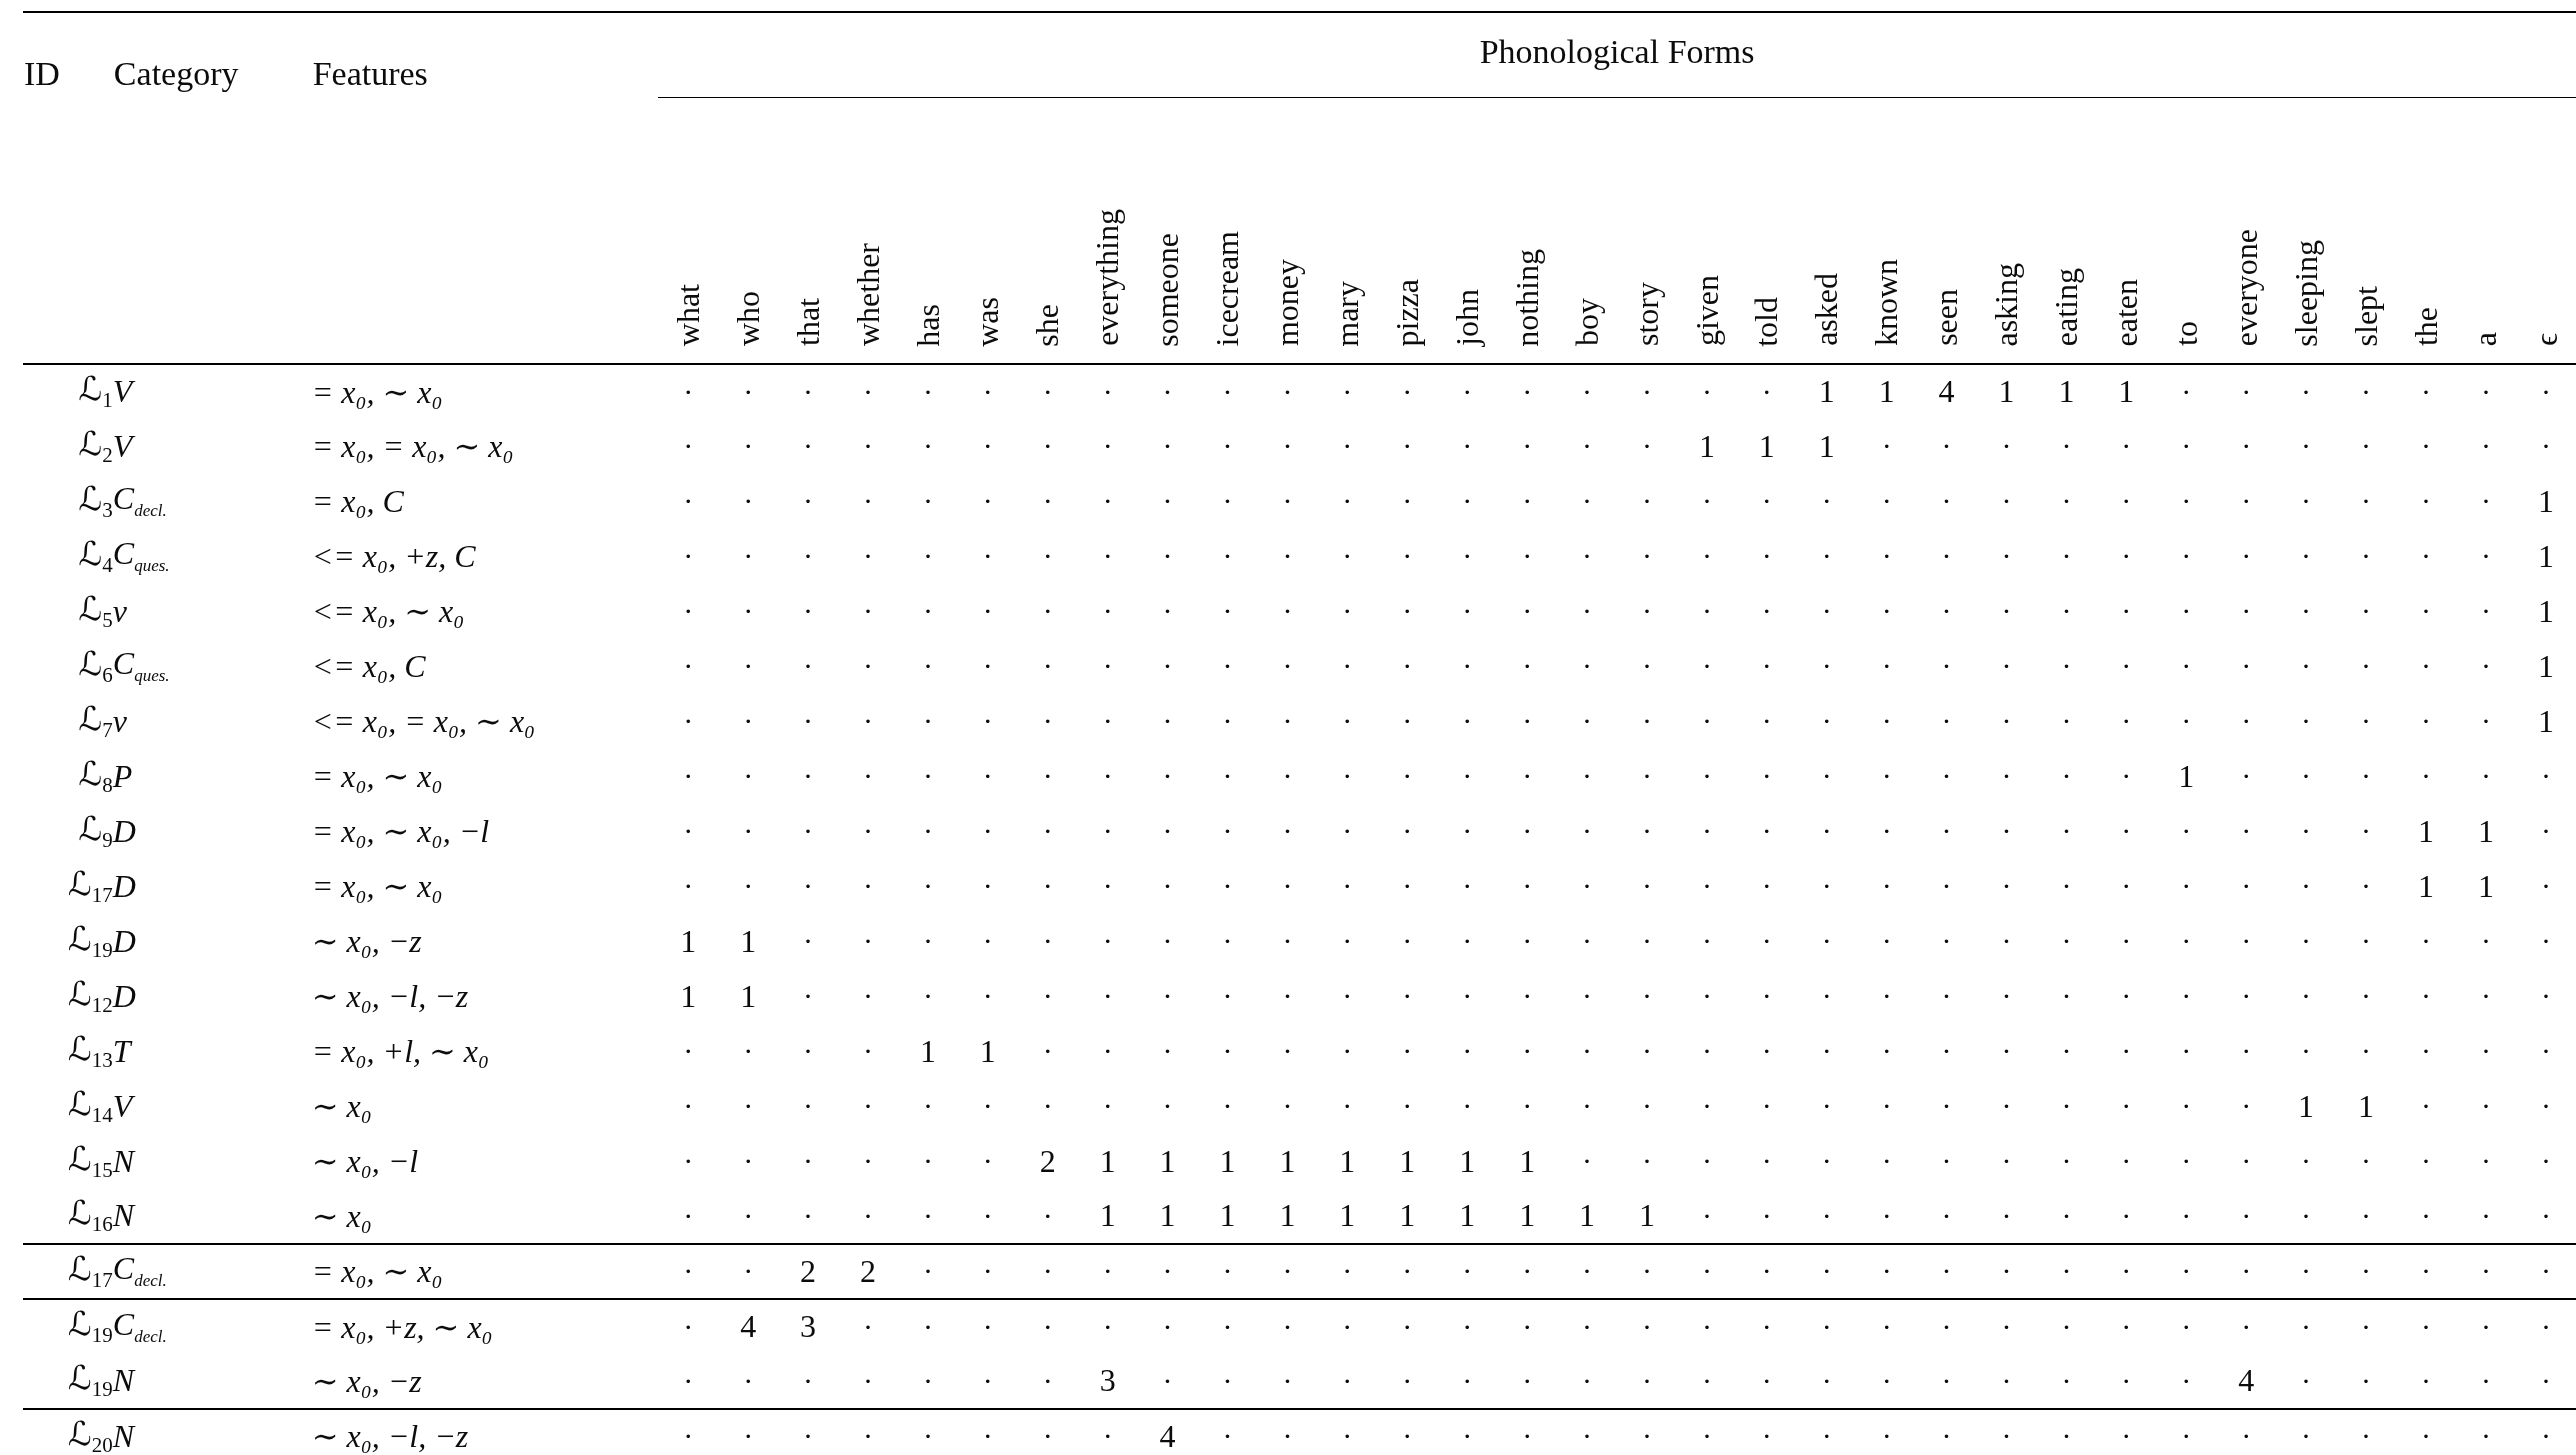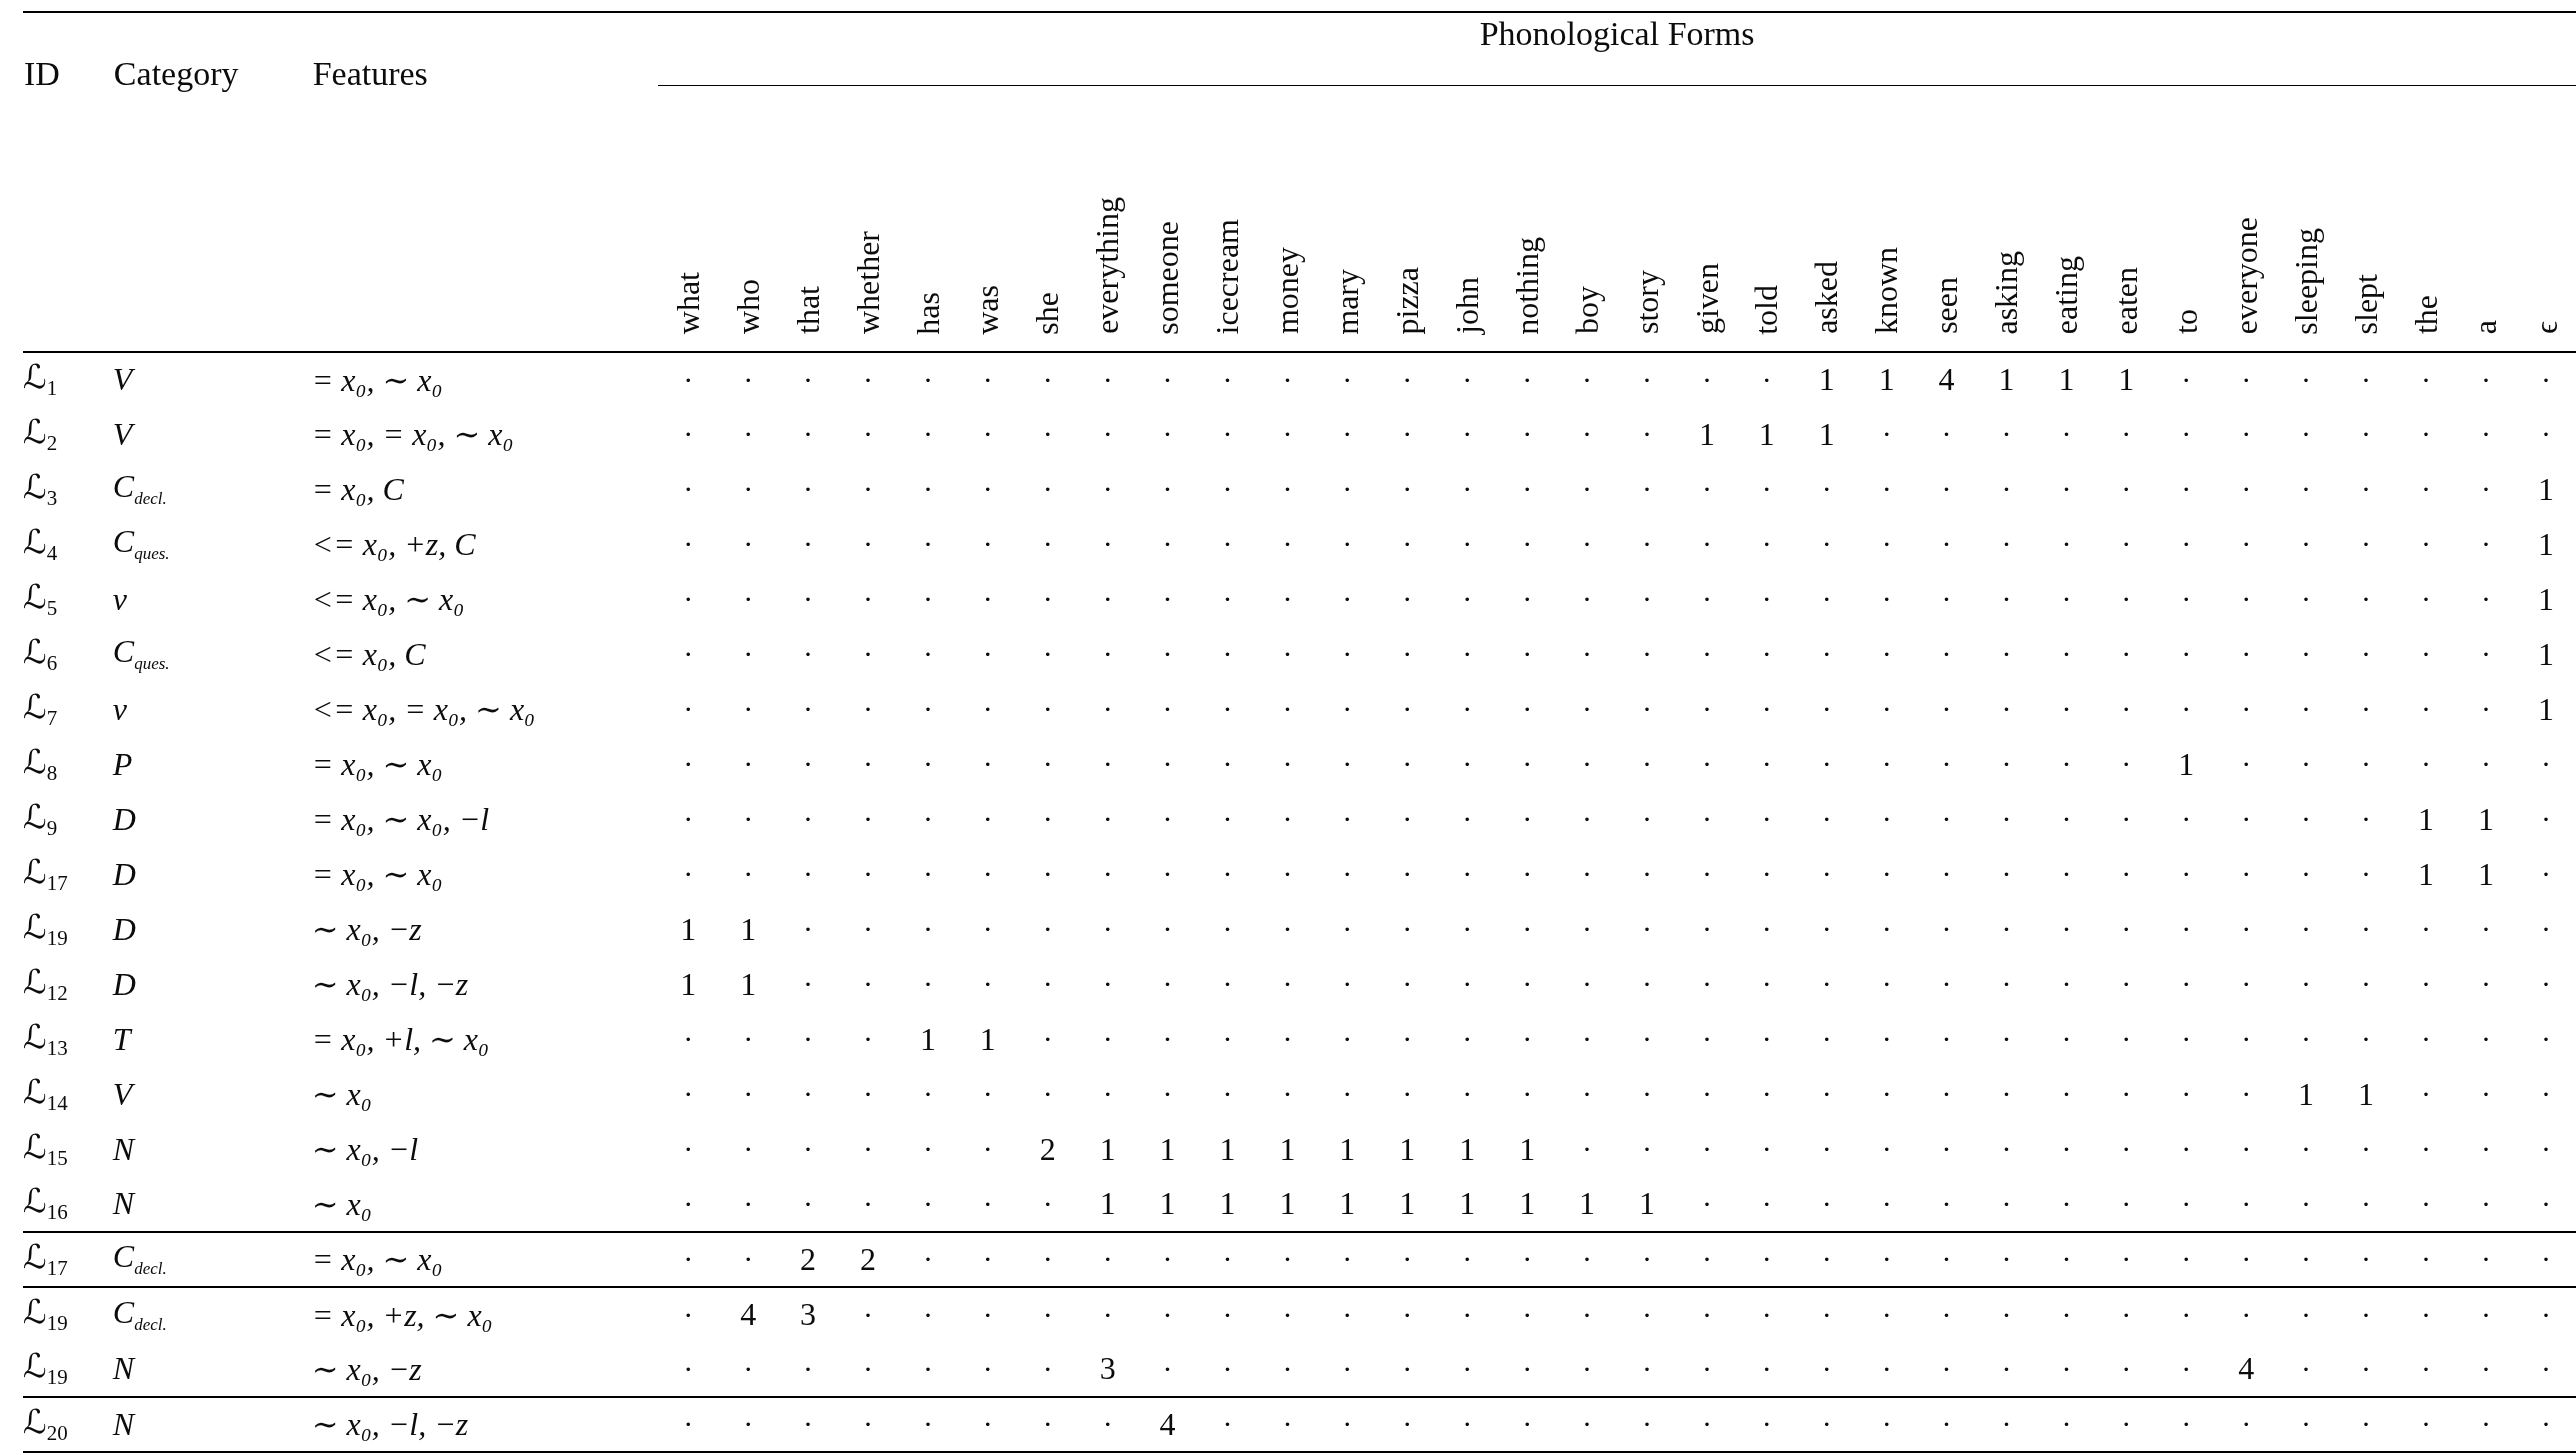--- a/index.html
+++ b/index.html
@@ -28,22 +28,22 @@
     vertical-align: top;
     text-align: left;
     font-size: 34px;
     padding-top: 42px;
     border-bottom: 2.6px solid #000;
   }
   th.pf {
     font-size: 34px;
     text-align: center;
     vertical-align: top;
-    padding-top: 2px;
-    height: 74px;
+    padding-top: 20px;
+    height: 86px;
     border-bottom: 1.8px solid #000; 
   }
   tr.words th.word {
     vertical-align: bottom;
     text-align: center;
     height: 266px;
     padding: 0 0 12.3px 0;
     border-bottom: 2.6px solid #000;
   }
   .rot {
@@ -55,21 +55,21 @@
     line-height: 1.15;
   }
 
   
   tbody td {
     height: 55px;
     font-size: 32px;
     vertical-align: middle;
     padding: 0;
   }
-  td.id { text-align: left; white-space: nowrap; }
+  td.id { text-align: right; white-space: nowrap; }
   .lex {
     font-family: "DejaVu Serif", "DejaVu Sans", serif;
     font-size: 33px;
   }
   td.id sub { font-size: 21px; font-style: normal; }
   td.cat { font-style: italic; white-space: nowrap; }
   td.cat sub { font-size: 17px; }
   td.feat {
     font-style: italic;
     white-space: nowrap;

